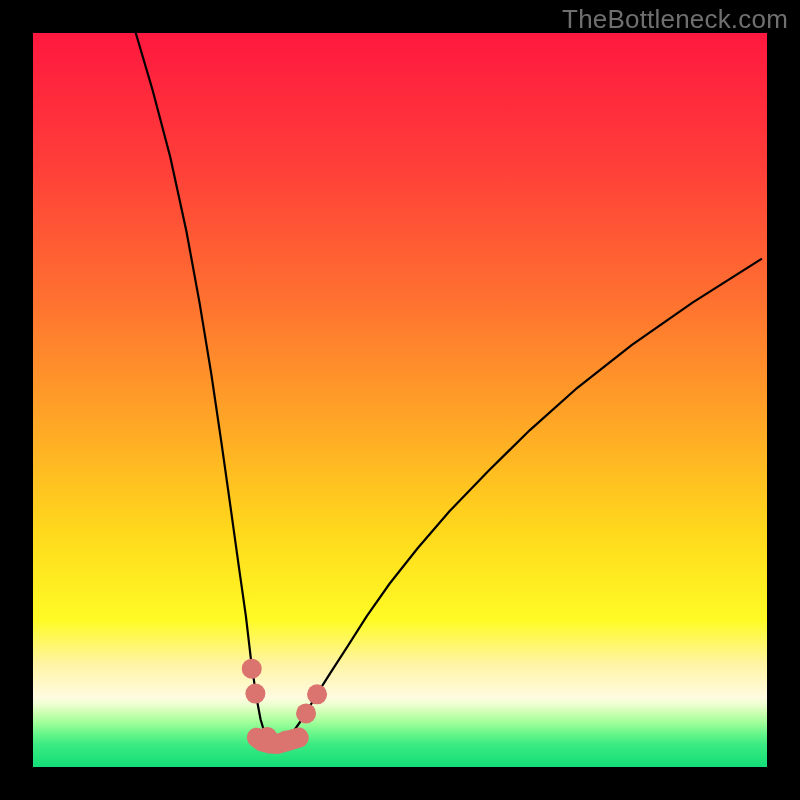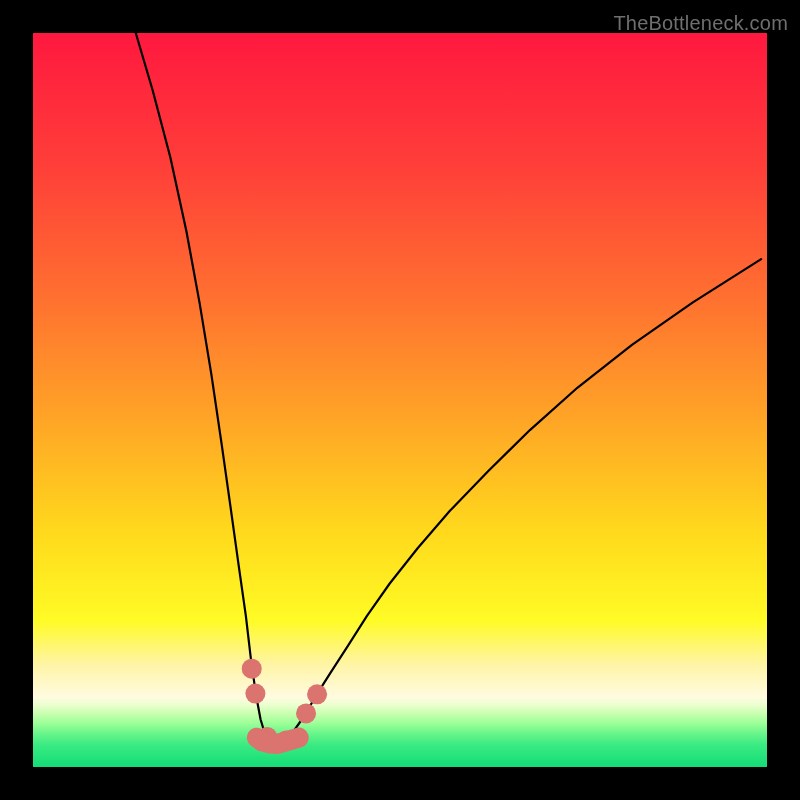--- a/index.html
+++ b/index.html
@@ -14,24 +14,24 @@
   .frame {
     position: absolute;
     left: 0;
     top: 0;
     width: 800px;
     height: 800px;
     background: #000;
   }
   .watermark {
     position: absolute;
-    top: 12px;
+    top: 4px;
     right: 12px;
     color: #6f6f6f;
-    font-size: 20px;
+    font-size: 26px;
     font-weight: 400;
     letter-spacing: 0.2px;
   }
   .plot {
     position: absolute;
     left: 33px;
     top: 33px;
     width: 734px;
     height: 734px;
   }

